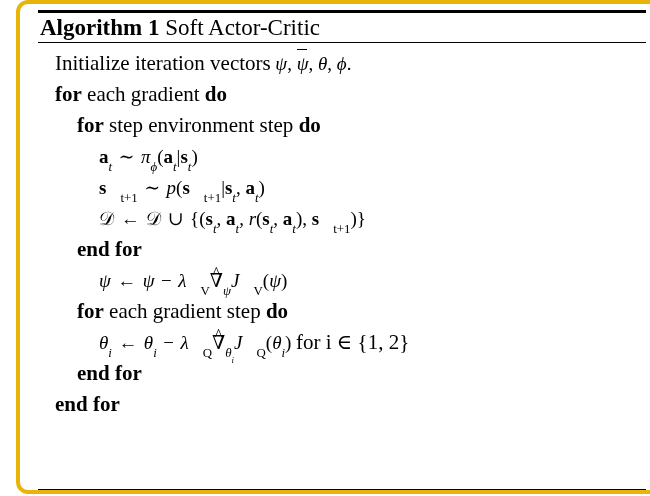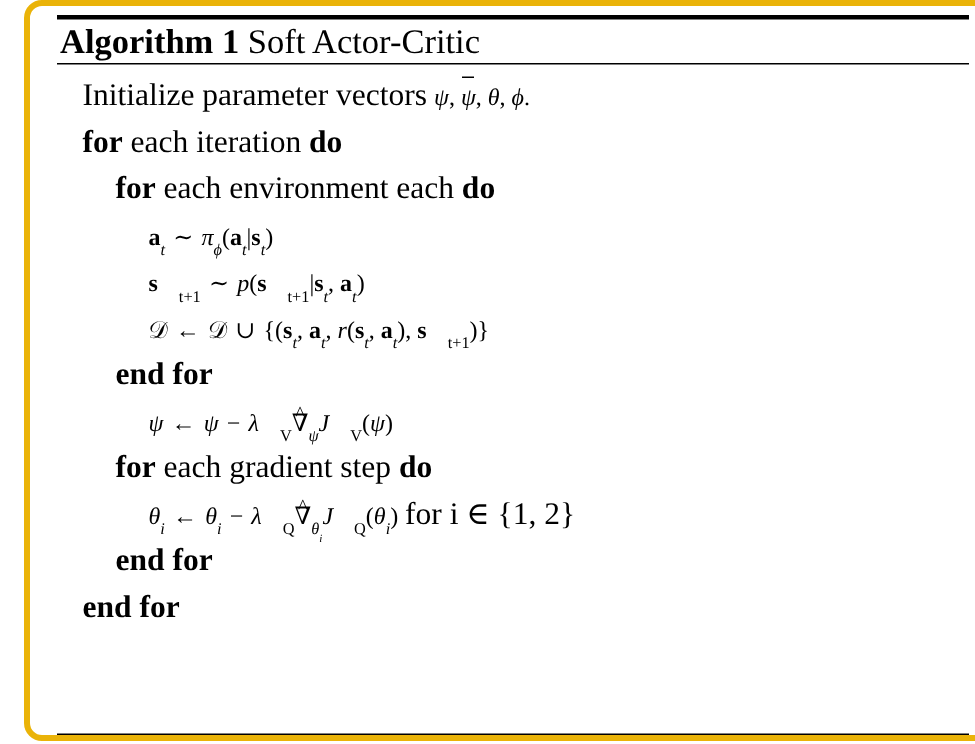--- a/index.html
+++ b/index.html
@@ -76,21 +76,21 @@
   .indent-2 { padding-left: 39px; }
   .indent-3 { padding-left: 61px; }
 
   .kw { font-weight: bold; }
   .rm { font-style: normal; }
 
   
   .math {
     font-family: "Liberation Serif", "DejaVu Serif", serif;
     font-style: italic;
-    font-size: 16px;
+    font-size: 19px;
   }
   .math .up { font-style: normal; }
   .math .bf { font-weight: bold; font-style: normal; }
   .math .op { font-style: normal; }
   .math .num { font-style: normal; }
 
   sub {
     font-size: 0.68em;
     line-height: 0;
     position: relative;
@@ -141,32 +141,32 @@
     <div class="rule rule-bottom"></div>
 
     <div id="algorithm-title">
       <span class="kw">Algorithm 1</span>
       <span>Soft Actor-Critic</span>
     </div>
 
     <div id="algorithm-body">
 
       <div class="alg-line indent-1">
-        <span>Initialize parameter vectors</span><span class="sp"></span><span class="math">ψ<span class="op">,</span> <span class="bar">ψ</span><span class="op">,</span> θ<span class="op">,</span> ϕ<span class="op">.</span></span>
+        <span>Initialize iteration vectors</span><span class="sp"></span><span class="math">ψ<span class="op">,</span> <span class="bar">ψ</span><span class="op">,</span> θ<span class="op">,</span> ϕ<span class="op">.</span></span>
       </div>
 
       <div class="alg-line indent-1">
         <span class="kw">for</span>
-        <span>each iteration</span>
+        <span>each gradient</span>
         <span class="kw">do</span>
       </div>
 
       <div class="alg-line indent-2">
         <span class="kw">for</span>
-        <span>each environment each</span>
+        <span>step environment step</span>
         <span class="kw">do</span>
       </div>
 
       <div class="alg-line indent-3">
         <span class="math"><span class="bf">a</span><sub>t</sub><span class="spw"></span><span class="op">∼</span><span class="spw"></span>π<sub>ϕ</sub><span class="op">(</span><span class="bf">a</span><sub>t</sub><span class="op">|</span><span class="bf">s</span><sub>t</sub><span class="op">)</span></span>
       </div>
 
       <div class="alg-line indent-3">
         <span class="math"><span class="bf">s</span><sub><span class="up">t+1</span></sub><span class="spw"></span><span class="op">∼</span><span class="spw"></span>p<span class="op">(</span><span class="bf">s</span><sub><span class="up">t+1</span></sub><span class="op">|</span><span class="bf">s</span><sub>t</sub><span class="op">,</span> <span class="bf">a</span><sub>t</sub><span class="op">)</span></span>
       </div>

